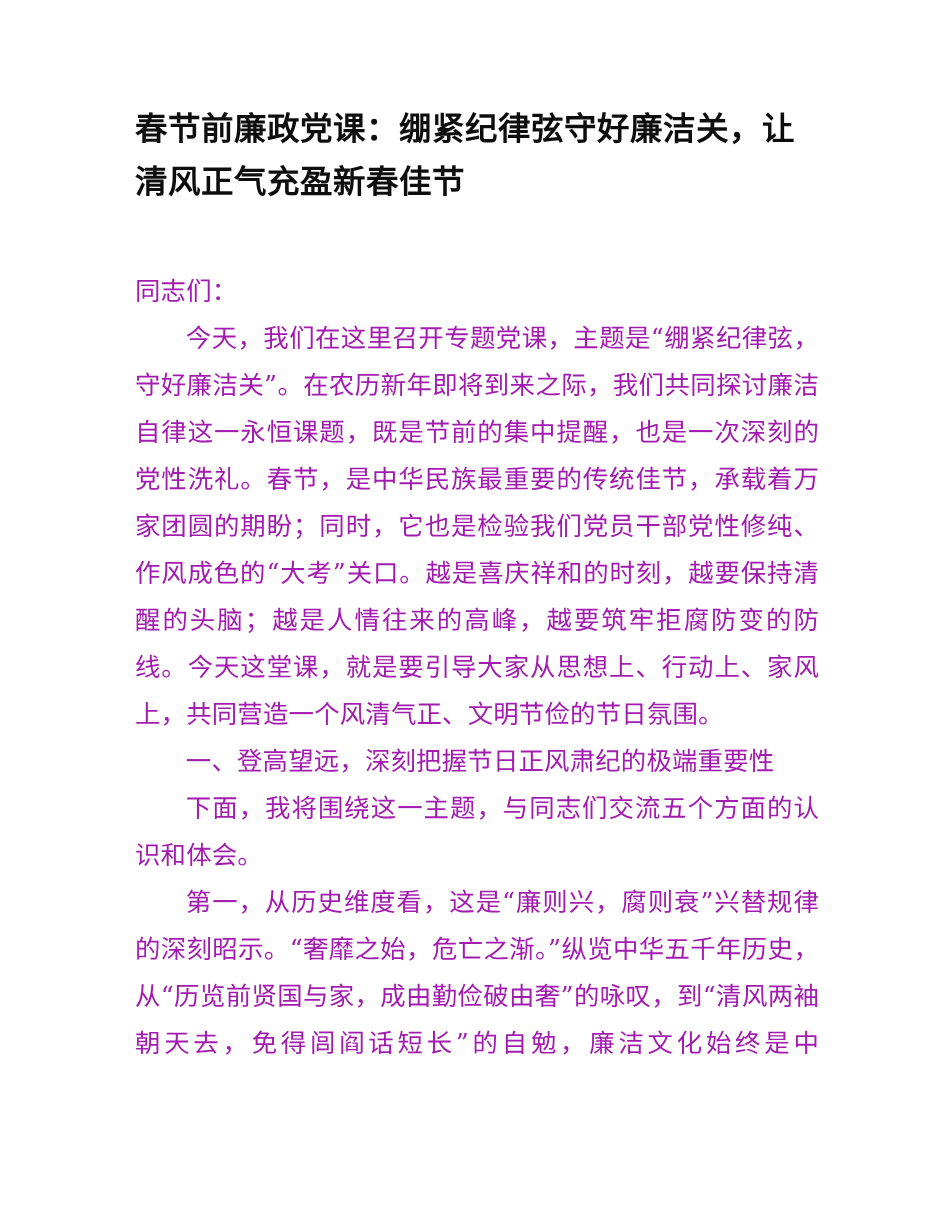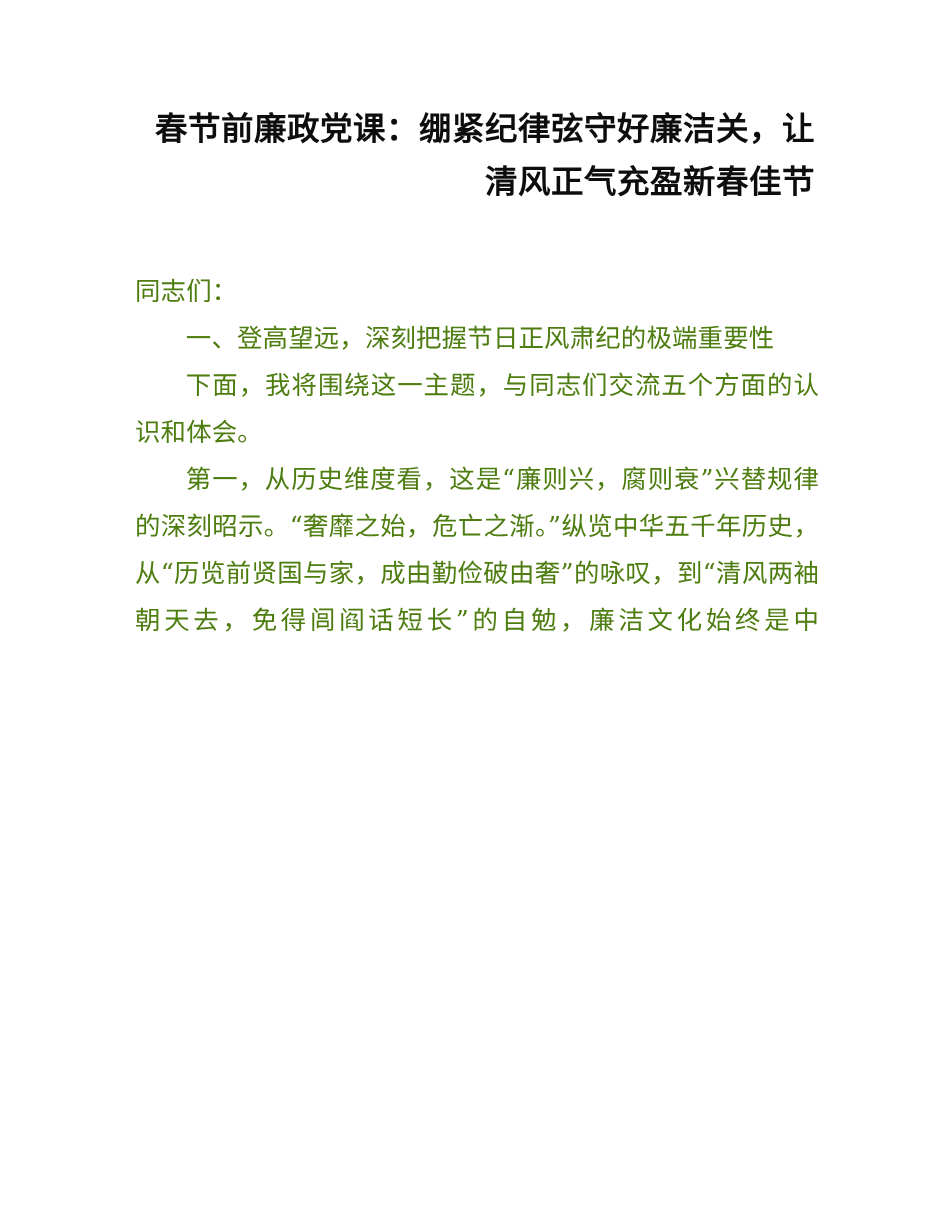--- a/index.html
+++ b/index.html
@@ -19,21 +19,21 @@
     font-family: "DejaVu Serif", "Liberation Serif", serif;
     color: #000000;
   }
 
   
   .doc-title {
     position: absolute;
     left: 135px;
     top: 103px;
     width: 680px;
-    text-align: right;
+    text-align: left;
     font-family: "Liberation Sans", "DejaVu Sans", sans-serif;
     font-weight: 700;
     font-size: 32.5px;
     line-height: 53px;
     letter-spacing: 0.5px;
     color: #0d0d0d;
     white-space: pre-line;
   }
 
   
@@ -46,21 +46,21 @@
 
   .para {
     margin: 0;
     font-family: "DejaVu Serif", "Liberation Serif", serif;
     font-size: 25.4px;
     line-height: 47px;
     text-align: justify;
     text-justify: inter-character;
     text-align-last: left;
     letter-spacing: 0.2px;
-    color: #4d7c0f;
+    color: #a21caf;
     word-break: break-all;
   }
 
   .para.indent {
     text-indent: 2em;
   }
 
   
   .para.continues {
     text-align-last: justify;
@@ -75,20 +75,21 @@
 
 <div class="page">
 
   <div class="doc-title">春节前廉政党课：绷紧纪律弦守好廉洁关，让
 清风正气充盈新春佳节</div>
 
   <div class="body-block">
 
     <p class="para">同志们：</p>
 
+    <p class="para indent">今天，我们在这里召开专题党课，主题是“绷紧纪律弦，守好廉洁关”。在农历新年即将到来之际，我们共同探讨廉洁自律这一永恒课题，既是节前的集中提醒，也是一次深刻的党性洗礼。春节，是中华民族最重要的传统佳节，承载着万家团圆的期盼；同时，它也是检验我们党员干部党性修纯、作风成色的“大考”关口。越是喜庆祥和的时刻，越要保持清醒的头脑；越是人情往来的高峰，越要筑牢拒腐防变的防线。今天这堂课，就是要引导大家从思想上、行动上、家风上，共同营造一个风清气正、文明节俭的节日氛围。</p>
 
     <p class="para heading-line">一、登高望远，深刻把握节日正风肃纪的极端重要性</p>
 
     <p class="para indent">下面，我将围绕这一主题，与同志们交流五个方面的认识和体会。</p>
 
 
     <p class="para indent continues">第一，从历史维度看，这是“廉则兴，腐则衰”兴替规律的深刻昭示。“奢靡之始，危亡之渐。”纵览中华五千年历史，从“历览前贤国与家，成由勤俭破由奢”的咏叹，到“清风两袖朝天去，免得闾阎话短长”的自勉，廉洁文化始终是中</p>
 
   </div>
 

